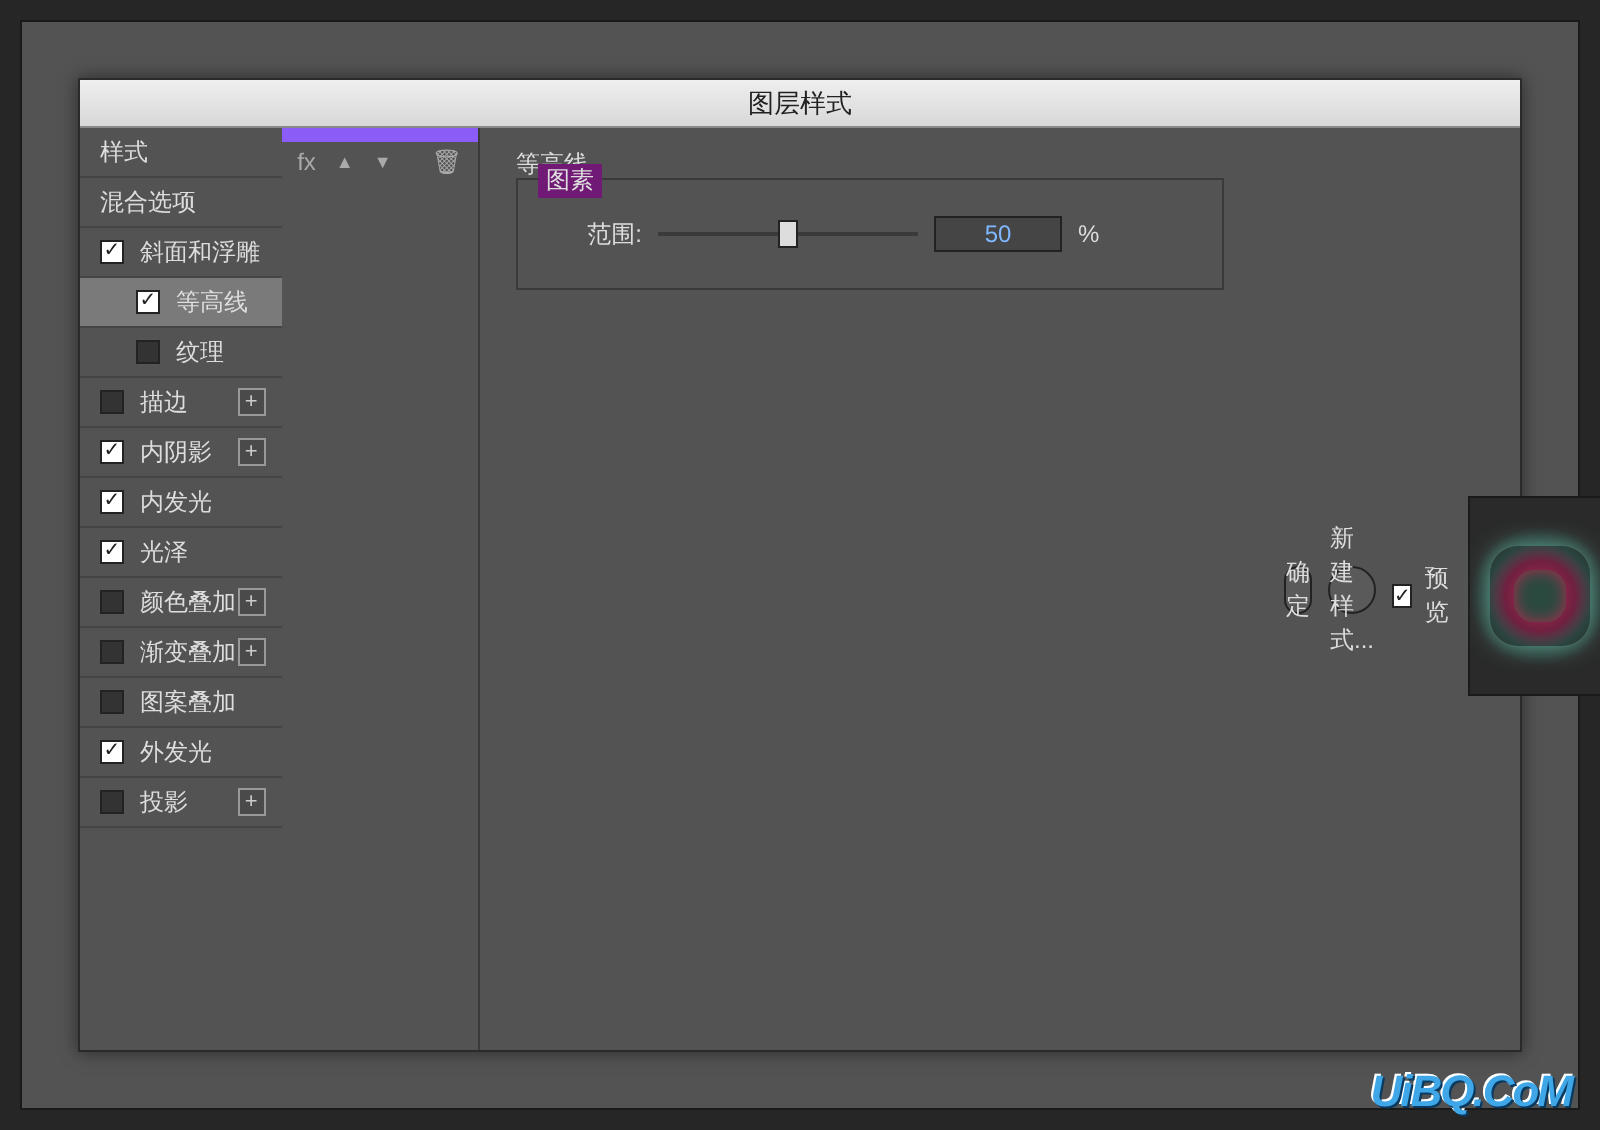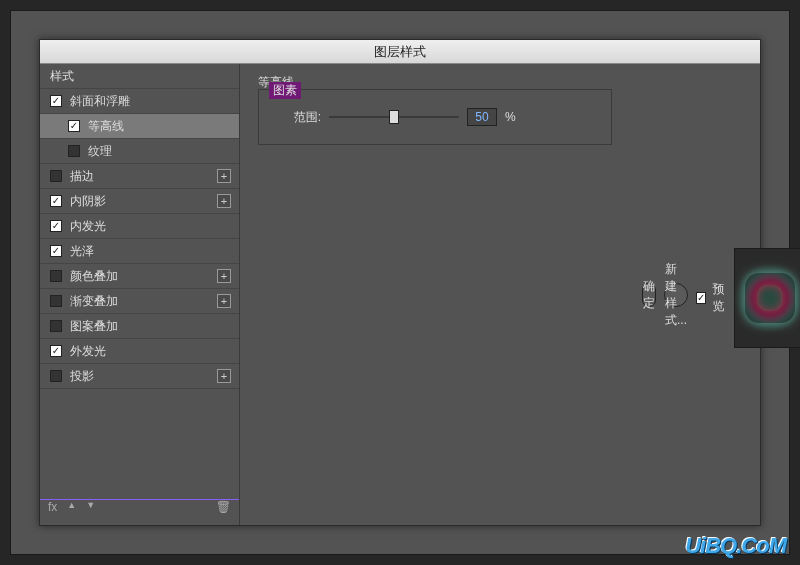--- a/index.html
+++ b/index.html
@@ -1,48 +1,48 @@
 <!DOCTYPE html>
 <html><head>
 <meta charset="utf-8">
 <style>
 *{box-sizing:border-box;margin:0;padding:0;font-family:"Microsoft YaHei",Arial,sans-serif;font-size:12px;color:#ddd}
 body{background:#262626;width:800px;height:565px;overflow:hidden;position:relative}
 .frame{position:absolute;left:10px;top:10px;right:10px;bottom:10px;background:#535353;border:1px solid #1a1a1a}
 .dialog{position:absolute;left:28px;top:28px;right:28px;bottom:28px;background:#535353;border:1px solid #2a2a2a;box-shadow:0 0 8px rgba(0,0,0,.5)}
 .titlebar{height:24px;background:linear-gradient(#efefef,#d8d8d8);border-bottom:1px solid #888;text-align:center;line-height:24px;color:#222;font-size:13px}
 .body{display:flex;position:absolute;top:24px;left:0;right:0;bottom:0}
-.left{width:200px;border-right:1px solid #3a3a3a;display:flex;flex-direction:column}
+.left{width:200px;border-right:1px solid #3a3a3a;display:flex;flex-direction:row}
 .styles-list{flex:1;overflow:auto}
 .row{height:25px;display:flex;align-items:center;padding:0 10px;border-bottom:1px solid #454545;position:relative;cursor:pointer}
 .row.header{background:#535353;font-weight:normal}
 .row.sub{padding-left:28px}
 .row.selected{background:#7a7a7a}
 .row .cb{width:12px;height:12px;border:1px solid #222;background:#333;margin-right:8px;display:flex;align-items:center;justify-content:center}
 .row .cb.checked{background:#fff}
 .row .cb.checked::after{content:"✓";color:#222;font-size:10px;line-height:1}
 .row .plus{position:absolute;right:8px;width:14px;height:14px;border:1px solid #999;display:flex;align-items:center;justify-content:center;color:#ccc;font-size:11px;background:#4a4a4a}
-.left-footer{height:26px;border-top:1px solid #8b5cf6;display:flex;padding:0 8px;gap:10px;color:#999}
+.left-footer{height:26px;border-top:7px solid #8b5cf6;display:flex;align-items:center;padding:0 8px;gap:10px;color:#999}
 .left-footer .spacer{flex:1}
 .center{flex:1;padding:10px 18px}
 .group-label{color:#ddd;margin-bottom:4px}
 .group{border:1px solid #3a3a3a;padding:12px 14px;position:relative;margin-top:-6px}
 .group-title{position:absolute;top:-8px;left:10px;background:#701a75;padding:0 4px;color:#ddd}
 .ctl-row{display:flex;align-items:center;height:30px;gap:8px}
 .lbl{width:48px;text-align:right;color:#ddd}
 .contour{display:flex;align-items:center}
 .contour-thumb{width:36px;height:28px;background:#fff;border:1px solid #222;position:relative}
 .contour-thumb svg{position:absolute;inset:0}
 .dd{width:14px;height:28px;background:#3a3a3a;border:1px solid #222;border-left:none;display:flex;align-items:center;justify-content:center;color:#ccc;font-size:8px}
 .chk{width:12px;height:12px;border:1px solid #222;background:#fff;display:flex;align-items:center;justify-content:center}
 .chk::after{content:"✓";color:#222;font-size:10px}
 .slider{flex:0 0 130px;height:20px;position:relative}
 .slider-track{position:absolute;top:9px;left:0;right:0;height:2px;background:#3a3a3a}
 .slider-thumb{position:absolute;top:3px;width:10px;height:14px;background:#ddd;border:1px solid #222;transform:translateX(-50%)}
-.numbox{width:30px;height:18px;background:#454545;border:1px solid #222;color:#7fb8ff;text-align:center;line-height:16px}
+.numbox{width:64px;height:18px;background:#454545;border:1px solid #222;color:#7fb8ff;text-align:center;line-height:16px}
 .pct{color:#ddd}
 .right{width:130px;padding:10px 12px;display:flex;flex-direction:row;align-items:center;gap:8px}
 .btn{width:110px;height:24px;border:1px solid #222;border-radius:12px;background:#5a5a5a;display:flex;align-items:center;justify-content:center;cursor:pointer}
 .prev-row{display:flex;align-items:center;gap:6px;margin-top:6px}
 .preview{width:100px;height:100px;background:#2a2a2a;border:1px solid #1a1a1a;margin-top:6px;display:flex;align-items:center;justify-content:center}
 .preview-inner{width:70px;height:70px;background:radial-gradient(circle,#3a8070 0%,#2a5a50 40%,transparent 70%);position:relative;border-radius:8px}
 .preview-inner::before{content:"";position:absolute;inset:10px;border-radius:14px;background:radial-gradient(circle,#b03050 0%,#702040 50%,transparent 75%);box-shadow:0 0 12px #60a090}
 .preview-inner::after{content:"";position:absolute;inset:22px;border-radius:10px;background:#2a4a40;box-shadow:inset 0 0 8px #b03050}
 .watermark{position:absolute;right:14px;bottom:6px;font-size:22px;font-style:italic;font-weight:bold;color:#3fa7e8;text-shadow:1px 1px 0 #0a3a60,-1px -1px 0 #fff;letter-spacing:-1px}
 .ficon{font-family:Arial;color:#aaa}
@@ -51,20 +51,23 @@
 <body>
 
 <div class="frame">
 <div class="dialog">
   <div class="titlebar">图层样式</div>
   <div class="body">
     <div class="left">
       <div class="styles-list" id="styles-list">
             <div class="row header">
               <span>样式</span>
+            </div>
+            <div class="row header">
+              <span>混合选项</span>
             </div>
             <div class="row ">
               <span class="cb checked"></span>
               <span>斜面和浮雕</span>
             </div>
             <div class="row sub selected">
               <span class="cb checked"></span>
               <span>等高线</span>
             </div>
             <div class="row sub">

